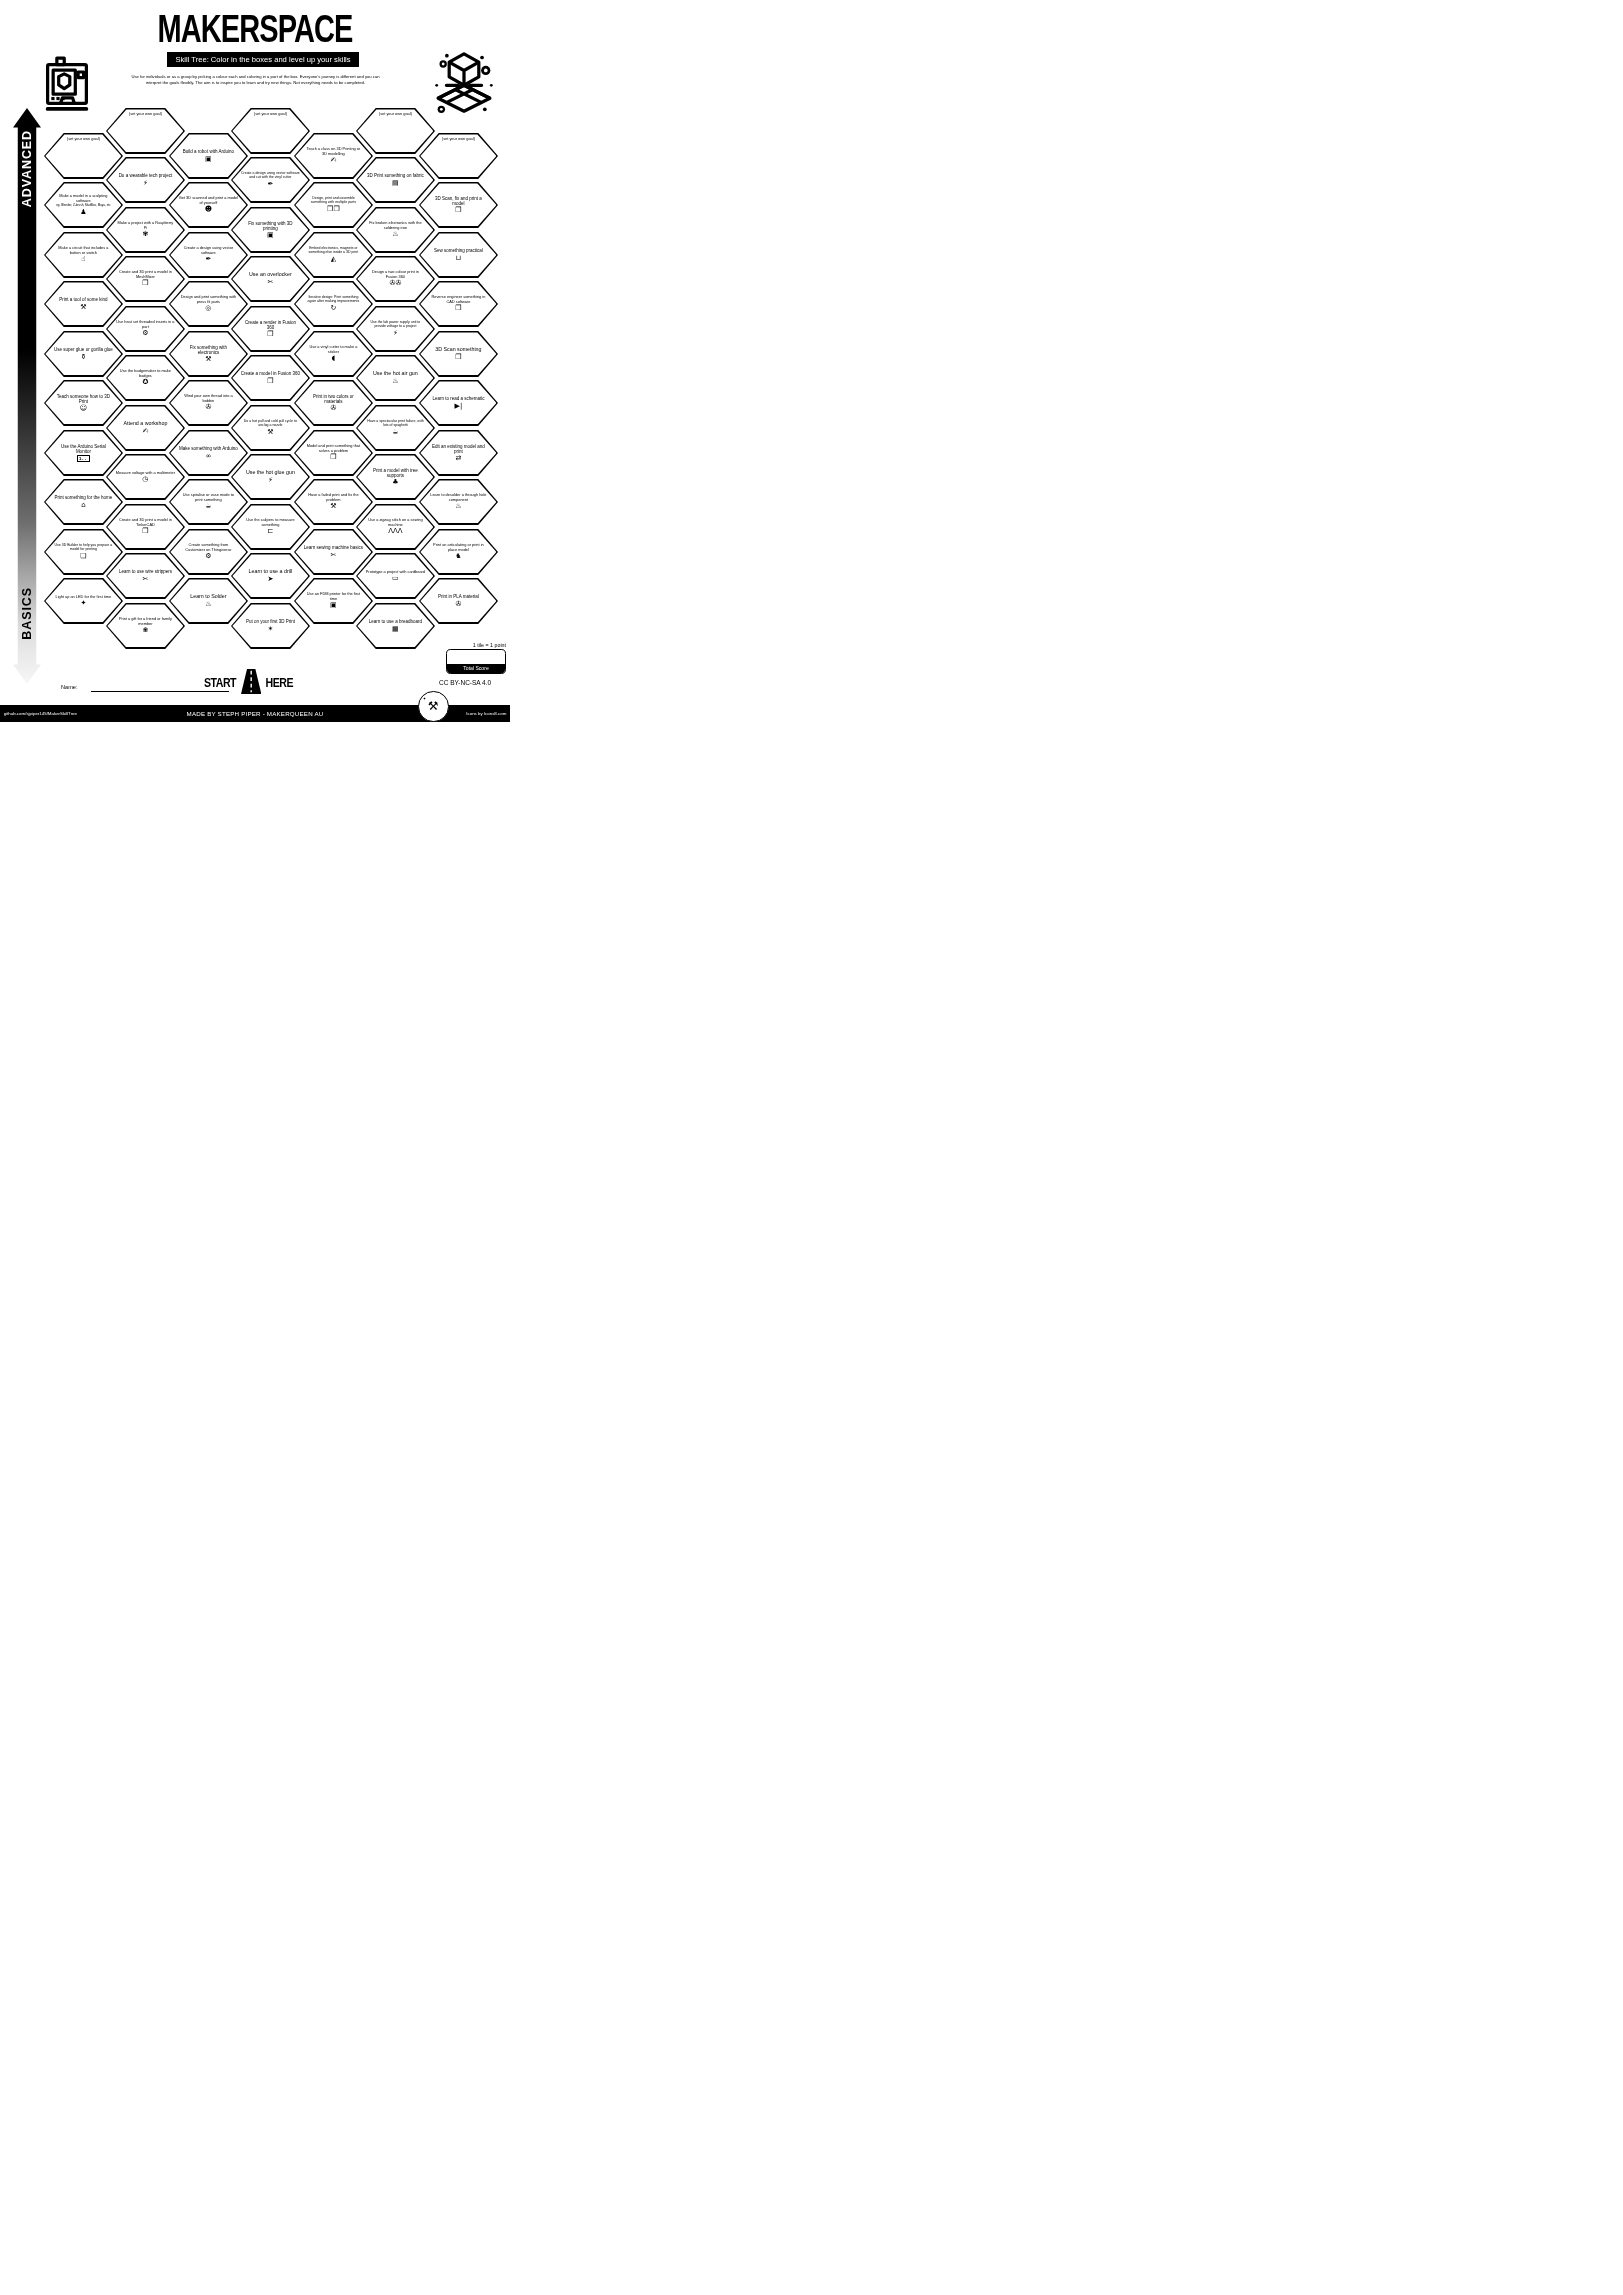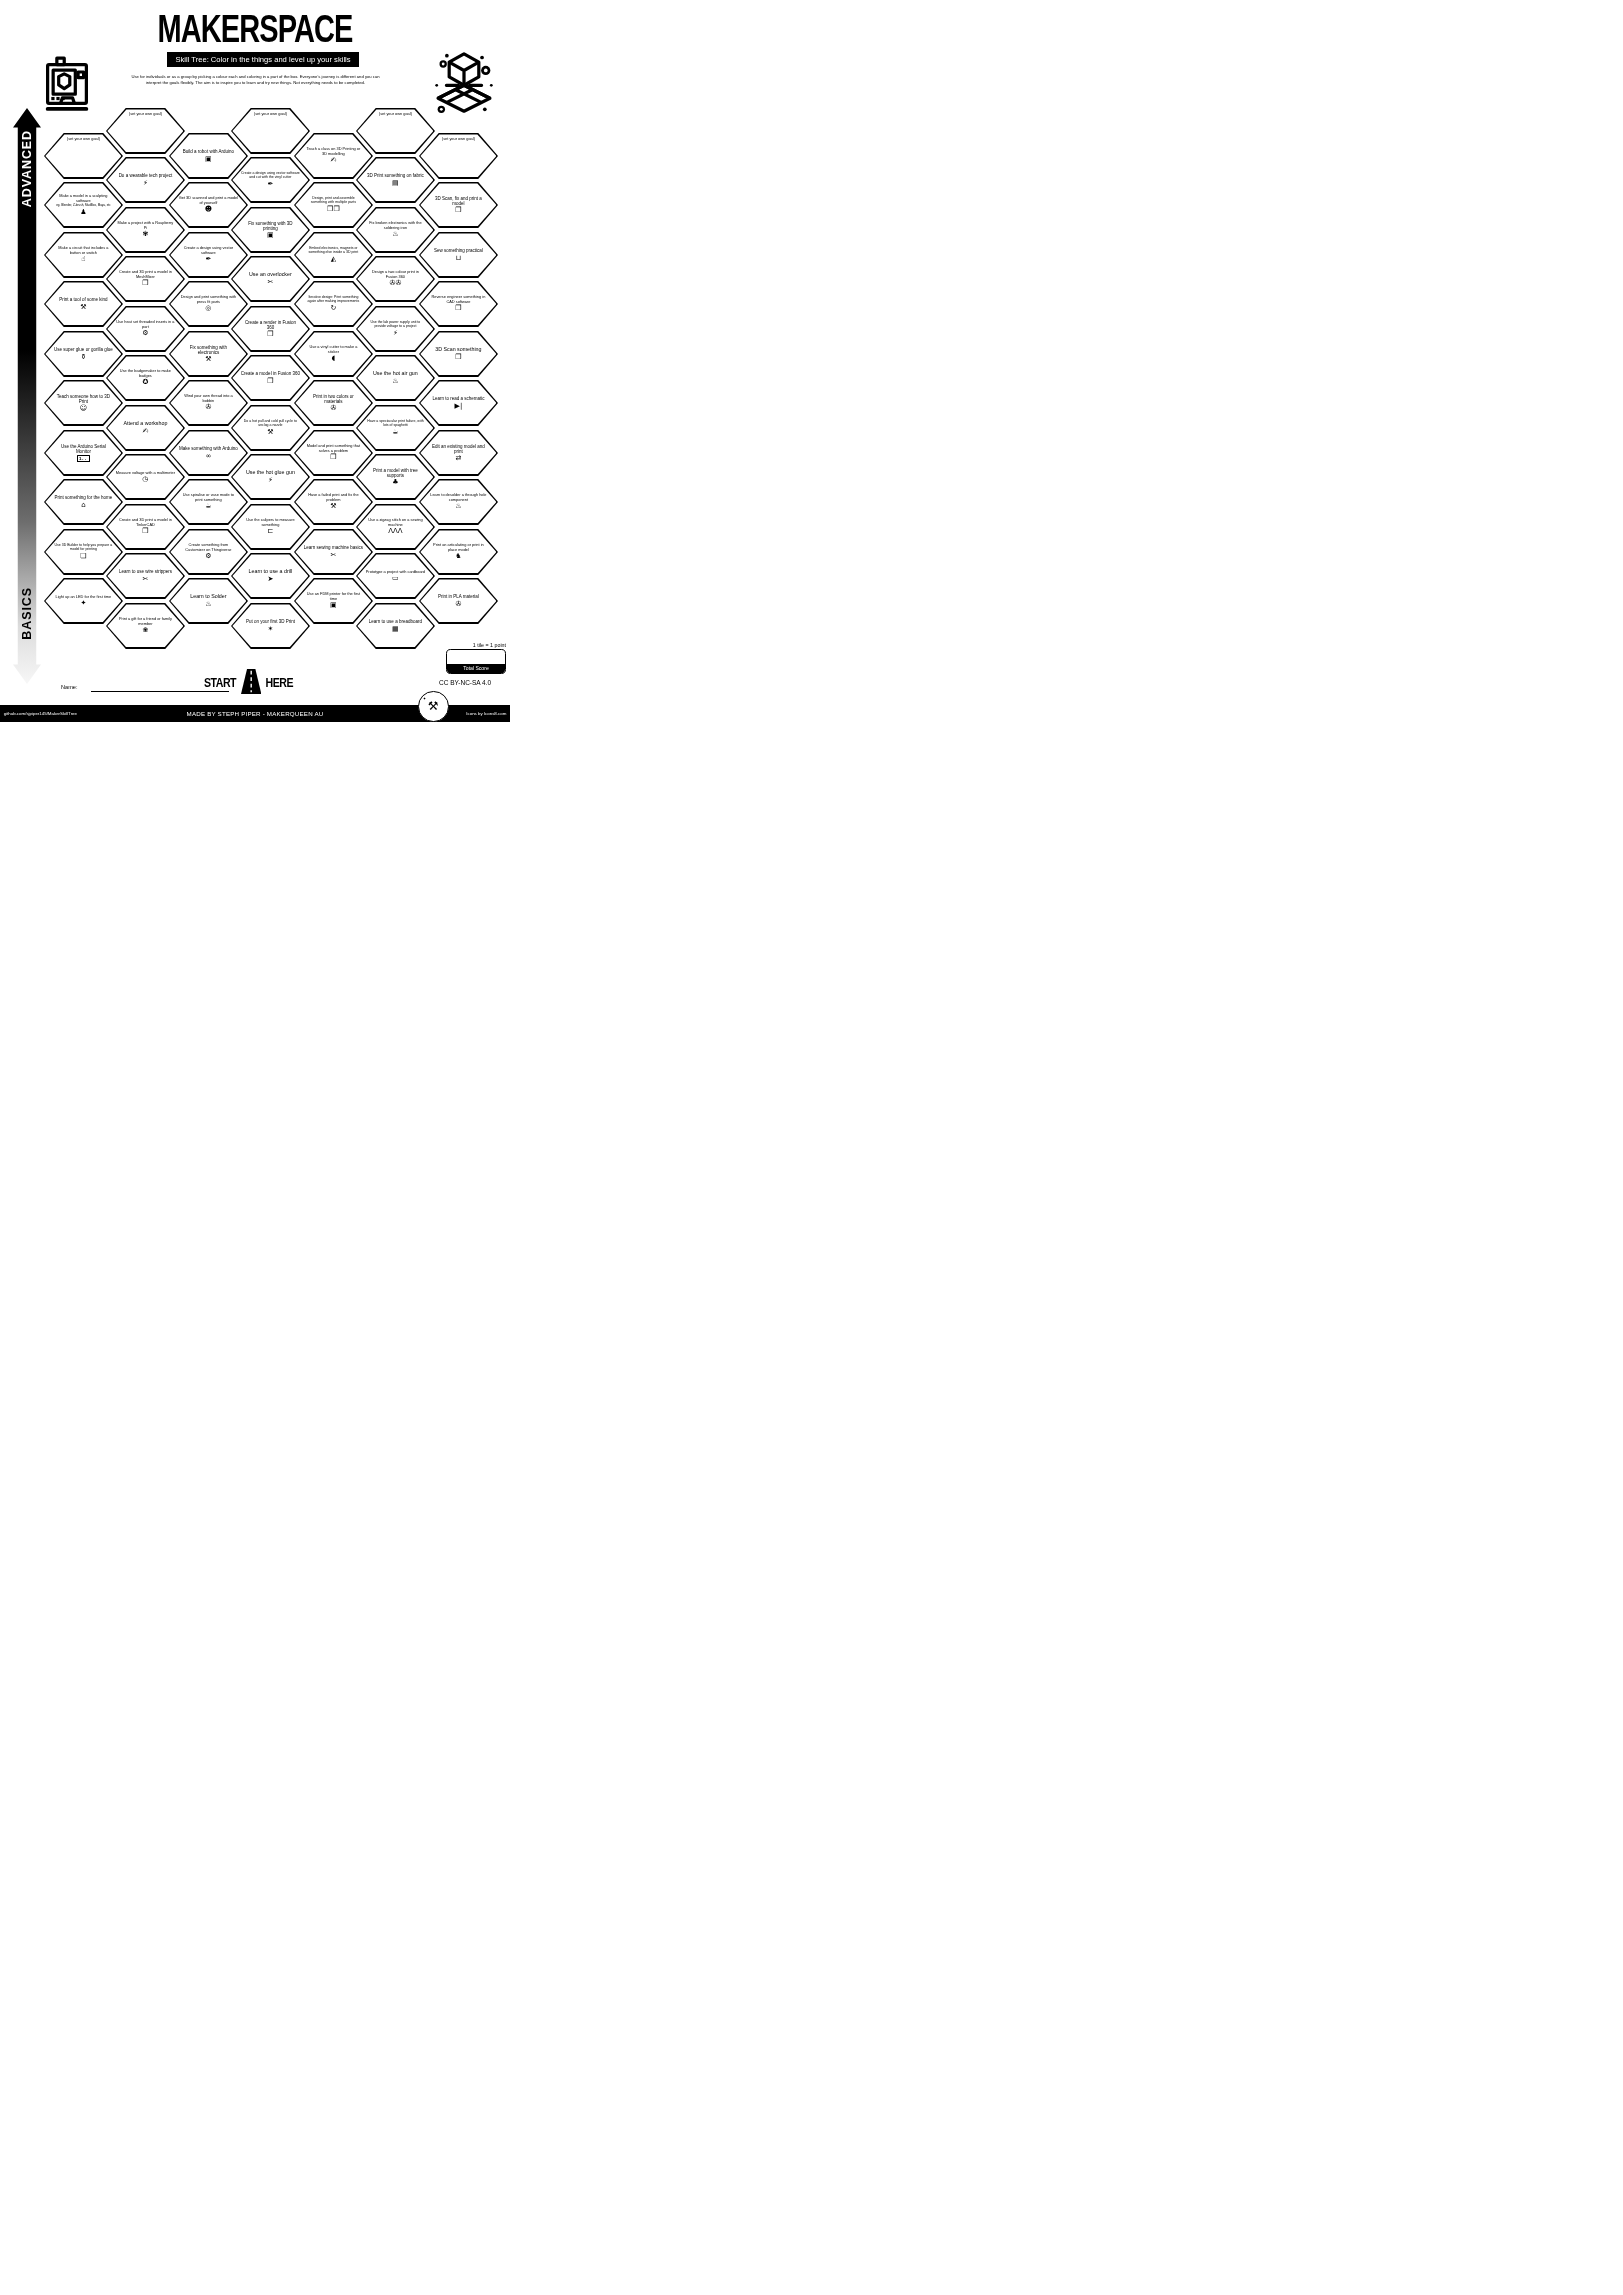--- a/index.html
+++ b/index.html
@@ -63,21 +63,21 @@
   #footer-bar{left:0;top:705px;width:510px;height:17px;background:#000;color:#fff;
               display:flex;align-items:center;}
   #footer-left{position:absolute;left:3.7px;font-size:4.4px;}
   #footer-center{width:100%;text-align:center;font-size:6.2px;letter-spacing:0.2px;}
   #footer-right{position:absolute;right:3.7px;font-size:4.4px;}
 </style>
 </head>
 <body>
 
 <div class="abs" id="title">MAKERSPACE</div>
-<div class="abs" id="subtitle">Skill Tree:  Color in the things and level up your skills</div>
+<div class="abs" id="subtitle">Skill Tree:  Color in the boxes and level up your skills</div>
 <div class="abs" id="desc">
   <span>Use for individuals or as a group by picking a colour each and coloring in a part of the box.  Everyone's journey is different and you can</span><br>
   <span>interpret the goals flexibly.  The aim is to inspire you to learn and try new things. Not everything needs to be completed.</span>
 </div>
 
 <svg class="abs" id="printer-icon" width="48" height="56" viewBox="0 0 104 120">
   <g fill="none" stroke="#000" stroke-width="7" stroke-linejoin="round">
     <rect x="10" y="18" width="84" height="84" rx="3"></rect>
     <rect x="30" y="4" width="16" height="14"></rect>
     <rect x="22" y="30" width="48" height="52"></rect>

